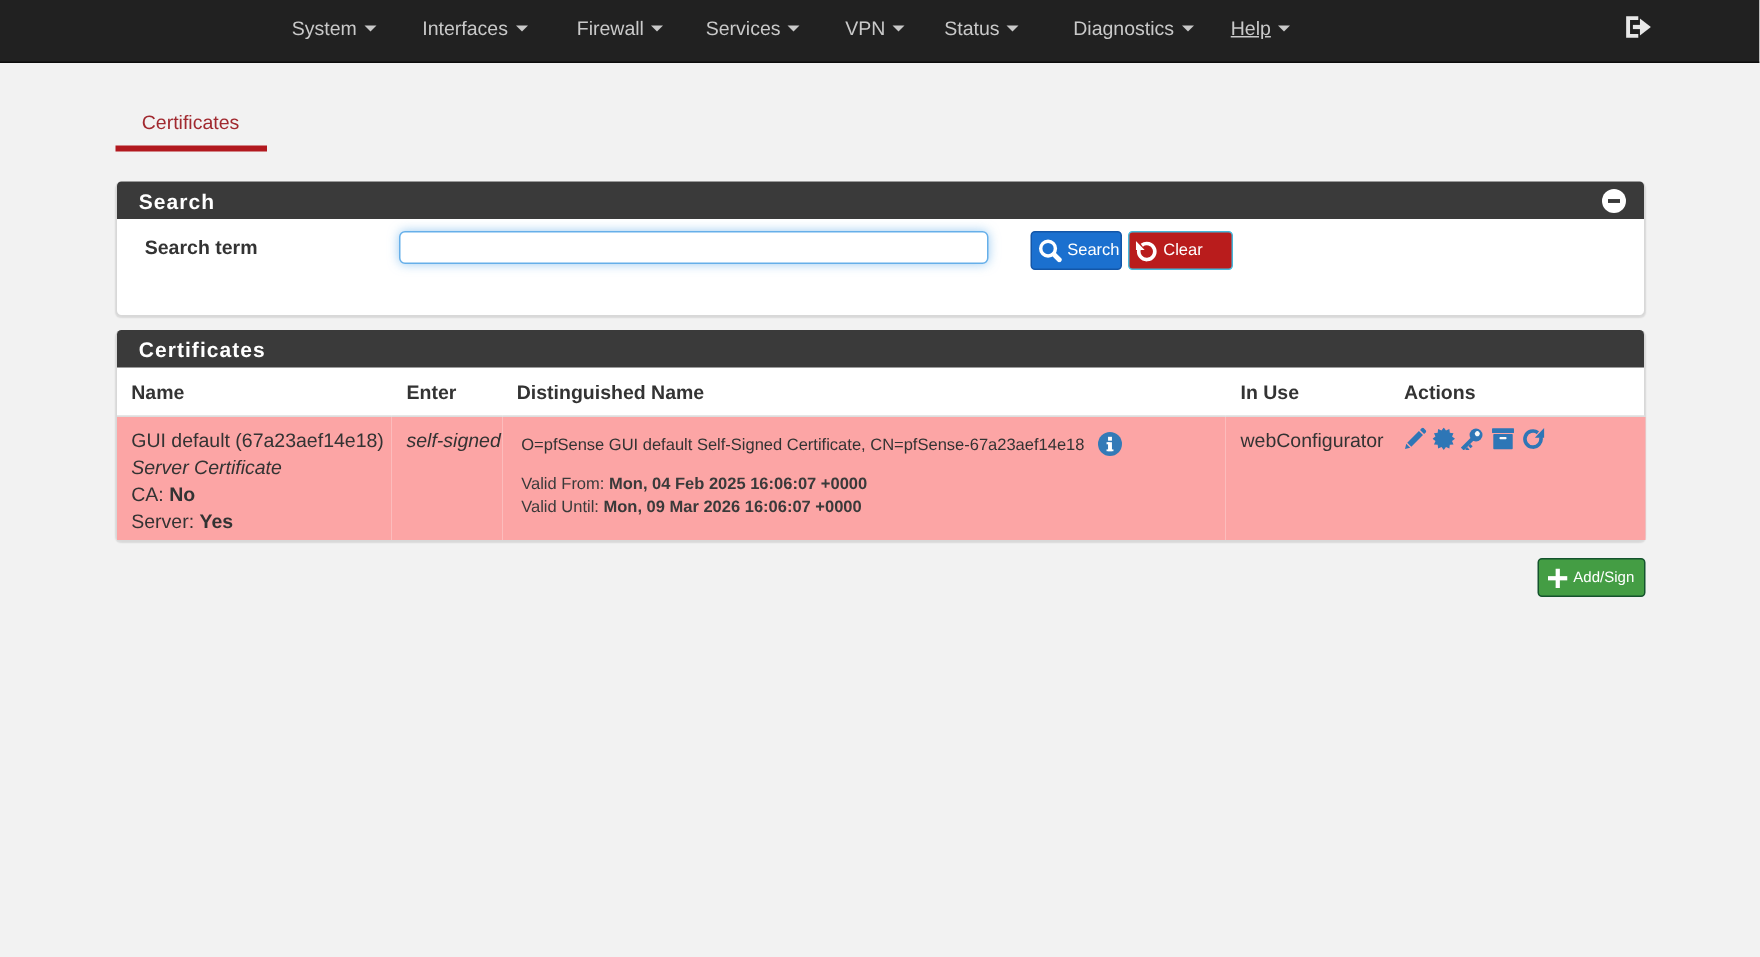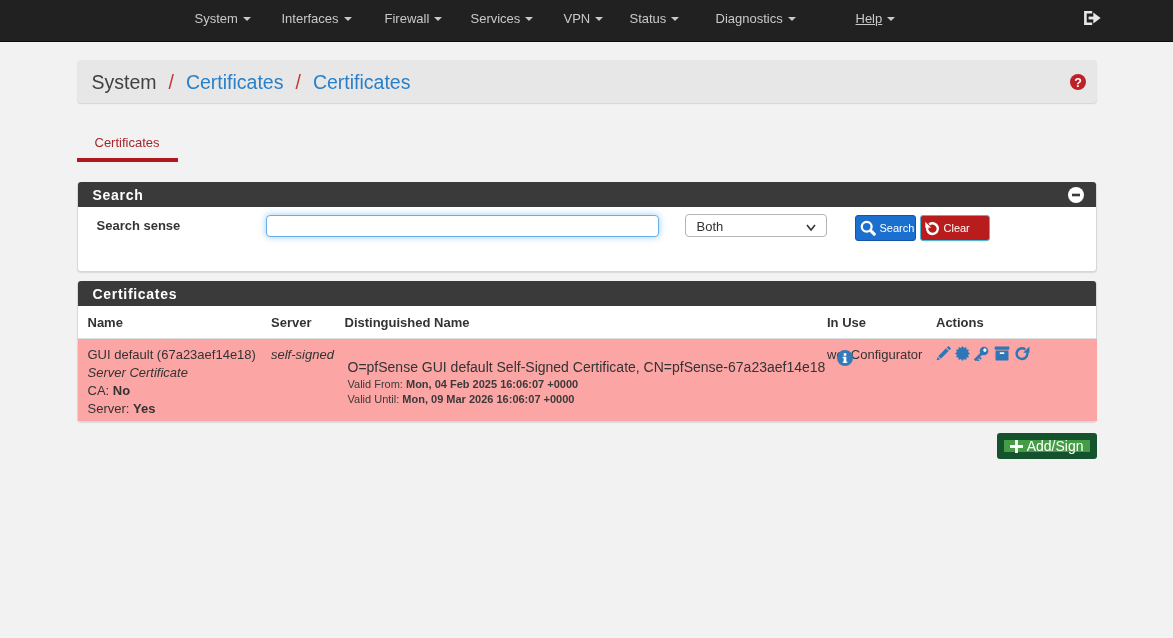--- a/index.html
+++ b/index.html
@@ -55,85 +55,73 @@
 
 
 .ctable { width:100%; border-collapse:collapse; table-layout:fixed; }
 .ctable th { text-align:left; font-size:13px; padding:9px 10px 8px 10px; border-bottom:1px solid #ddd; }
 .ctable td { vertical-align:top; background:#fca5a5; padding:7px 10px 3px 10px; font-size:13px; line-height:18px; }
 .ctable .c1 { width:183.5px; }
 .ctable .c2 { width:73.5px; }
 .ctable .c3 { width:482.5px; }
 .ctable .c4 { width:109px; }
 .ctable .c5 { width:171px; }
-td.dncell { padding-left:13px; } .dnmain { font-size:14px; white-space:nowrap; position:relative; top:12px;margin-top:12px; }
+td.dncell { padding-left:13px; } .dnmain { font-size:11px; white-space:nowrap; position:relative; top:2px;margin-top:12px; }
 .muted { font-style:italic; }
 .vblock { margin-top:12px; font-size:11px; line-height:14.5px; color:#3a3a3a; }
 .acticons { font-size:0; } .acticons svg { margin-right:4.2px; }
 
 
 .addrow { text-align:right; margin-top:11px; }
-.btn-add { display:inline-flex; align-items:center; height:26px; background:#449d44; border:7px solid #14532d; border-radius:3px; color:#fff; font-size:14px; padding:0 6px; }
+.btn-add { display:inline-flex; align-items:center; height:26px; background:#449d44; border:1px solid #14532d; border-radius:3px; color:#fff; font-size:10px; padding:0 6px; }
 .btn-add svg { margin-right:4px; }
 </style>
 </head>
 <body>
 <div class="navbar">
   <div class="navwrap">
     <div class="navmenu">
       <a style="left:118px;">System<span class="caret"></span></a>
       <a style="left:205px;">Interfaces<span class="caret"></span></a>
       <a style="left:308px;">Firewall<span class="caret"></span></a>
       <a style="left:394px;">Services<span class="caret"></span></a>
       <a style="left:487px;">VPN<span class="caret"></span></a>
       <a style="left:553px;">Status<span class="caret"></span></a>
       <a style="left:639px;">Diagnostics<span class="caret"></span></a>
-      <a style="left:779px;text-decoration:underline;">Help<span class="caret"></span></a>
+      <a style="left:744px;text-decoration:underline;">Help<span class="caret"></span></a>
     </div>
     <div class="signout">
       <svg width="18" height="16" viewBox="0 0 18 16">
         <path fill="#e8e8e8" d="M9.2 0.9 L9.2 3.4 L3.7 3.4 L3.7 12.6 L9.2 12.6 L9.2 15.1 L1.1 15.1 L1.1 0.9 Z"></path>
         <rect x="5.6" y="6.6" width="5.4" height="2.8" fill="#e8e8e8"></rect>
         <path fill="#e8e8e8" d="M10.3 2.4 L17.6 8 L10.3 13.6 Z"></path>
       </svg>
     </div>
   </div>
 </div>
 
 <div class="container">
-  <div class="bheader">
-    <span>System</span><span class="rsl">/</span><a>Certificates</a><span class="rsl">/</span><a>Certificates</a>
-    <svg class="bhelp" width="16" height="16" viewBox="0 0 16 16">
-      <circle cx="8" cy="8" r="8" fill="#be2127"></circle>
-      <text x="8" y="12.5" font-size="12.5" font-weight="bold" fill="#fff" text-anchor="middle" font-family="Liberation Sans">?</text>
-    </svg>
-  </div>
 
   <ul class="tabs">
     <li class="active">
         <a>Certificates</a>
       </li>
   </ul>
 
   <div class="panel searchp">
     <div class="panel-heading">Search
       <svg class="ph-minus" width="16" height="16" viewBox="0 0 16 16">
         <circle cx="8" cy="8" r="8" fill="#fff"></circle>
         <rect x="4" y="6.7" width="8" height="2.6" fill="#3a3a3a"></rect>
       </svg>
     </div>
     <div class="search-body">
       <div class="search-row">
-        <div class="s-label">Search sense</div>
+        <div class="s-label">Search term</div>
         <input class="s-input" type="text" style="">
-        <div class="s-select">Both
-          <svg class="chev" width="10" height="9" viewBox="0 0 10 9">
-              <path d="M1 2 L5 7 L9 2" fill="none" stroke="#333" stroke-width="1.6"></path>
-            </svg>
-        </div>
         <div class="btns">
           <div class="btn btn-search">
             <svg width="16" height="16" viewBox="0 0 16 16">
                 <circle cx="6.7" cy="6.7" r="4.9" fill="none" stroke="#fff" stroke-width="2.3"></circle>
                 <line x1="10.7" y1="10.7" x2="14.2" y2="14.2" stroke="#fff" stroke-width="3.2" stroke-linecap="round"></line>
               </svg>
             Search
           </div>
           <div class="btn btn-clear">
             <svg width="15" height="15" viewBox="0 0 16 16">
@@ -146,21 +134,21 @@
       </div>
     </div>
   </div>
 
   <div class="panel">
     <div class="panel-heading">Certificates</div>
     <table class="ctable">
       <thead>
         <tr>
             <th class="c1">Name</th>
-            <th class="c2">Server</th>
+            <th class="c2">Enter</th>
             <th class="c3">Distinguished Name</th>
             <th class="c4">In Use</th>
             <th class="c5">Actions</th>
           </tr>
       </thead>
       <tbody>
         <tr>
           <td class="c1" style="white-space:nowrap;">GUI default (67a23aef14e18)<br>
             <span class="muted">Server Certificate</span><br>
             CA: <b>No</b><br>

